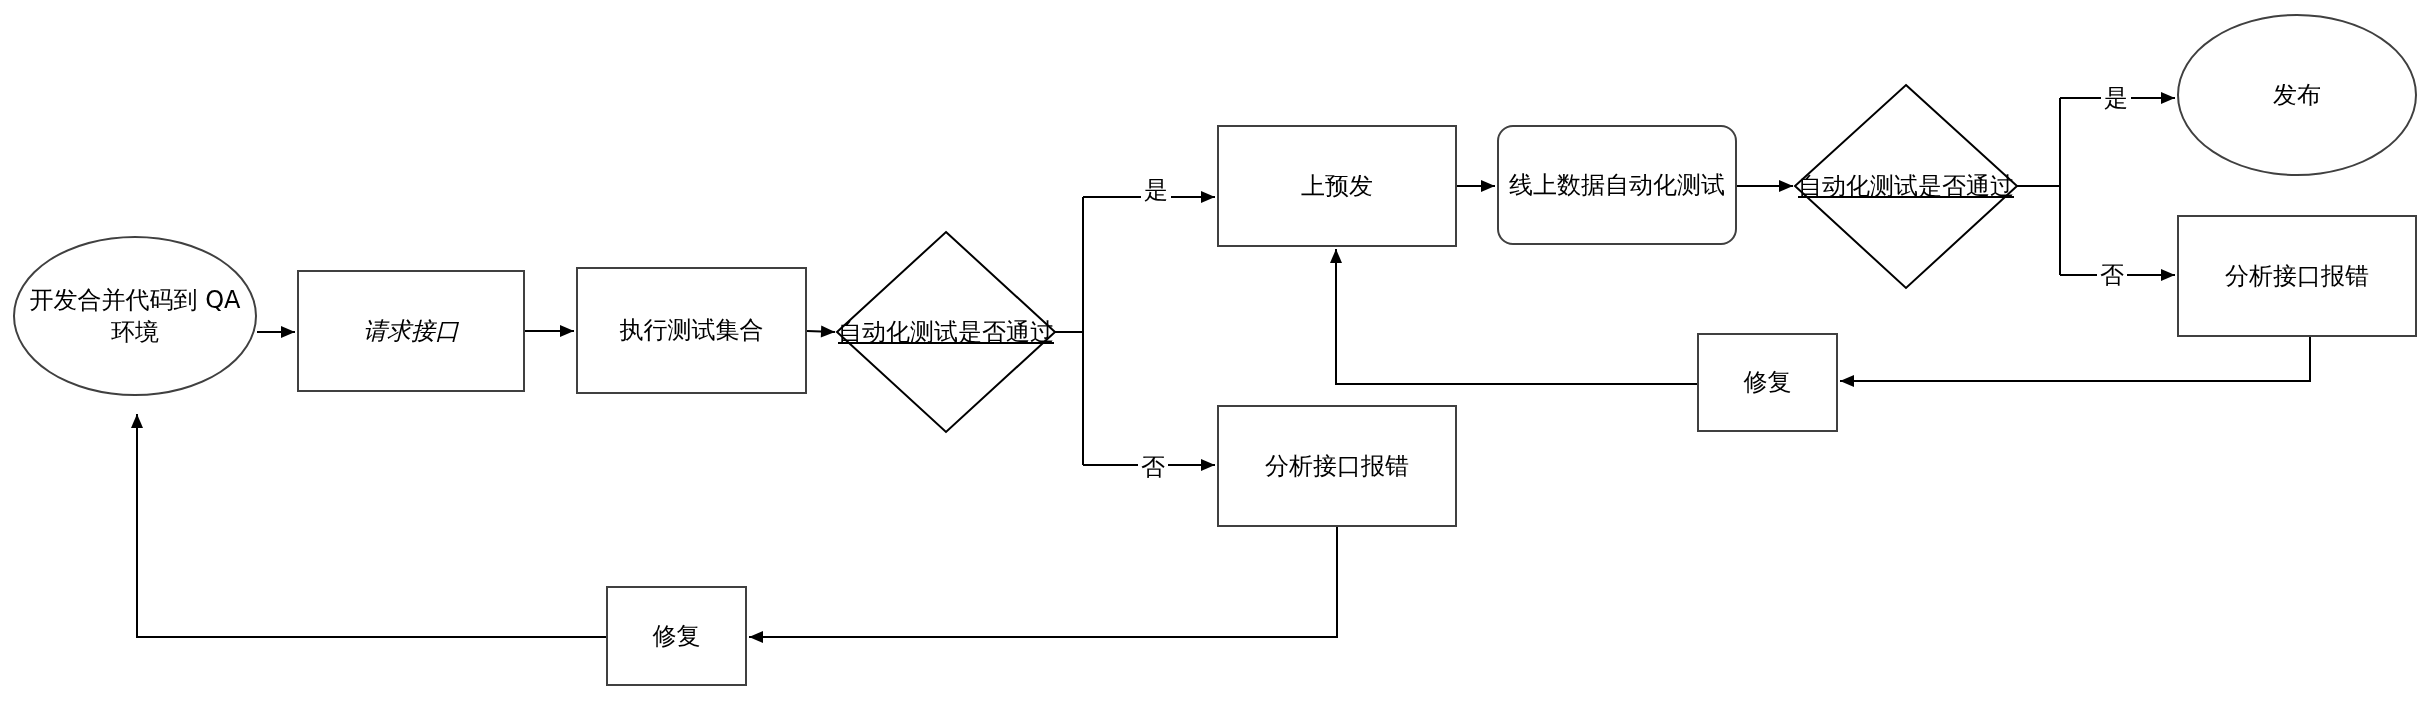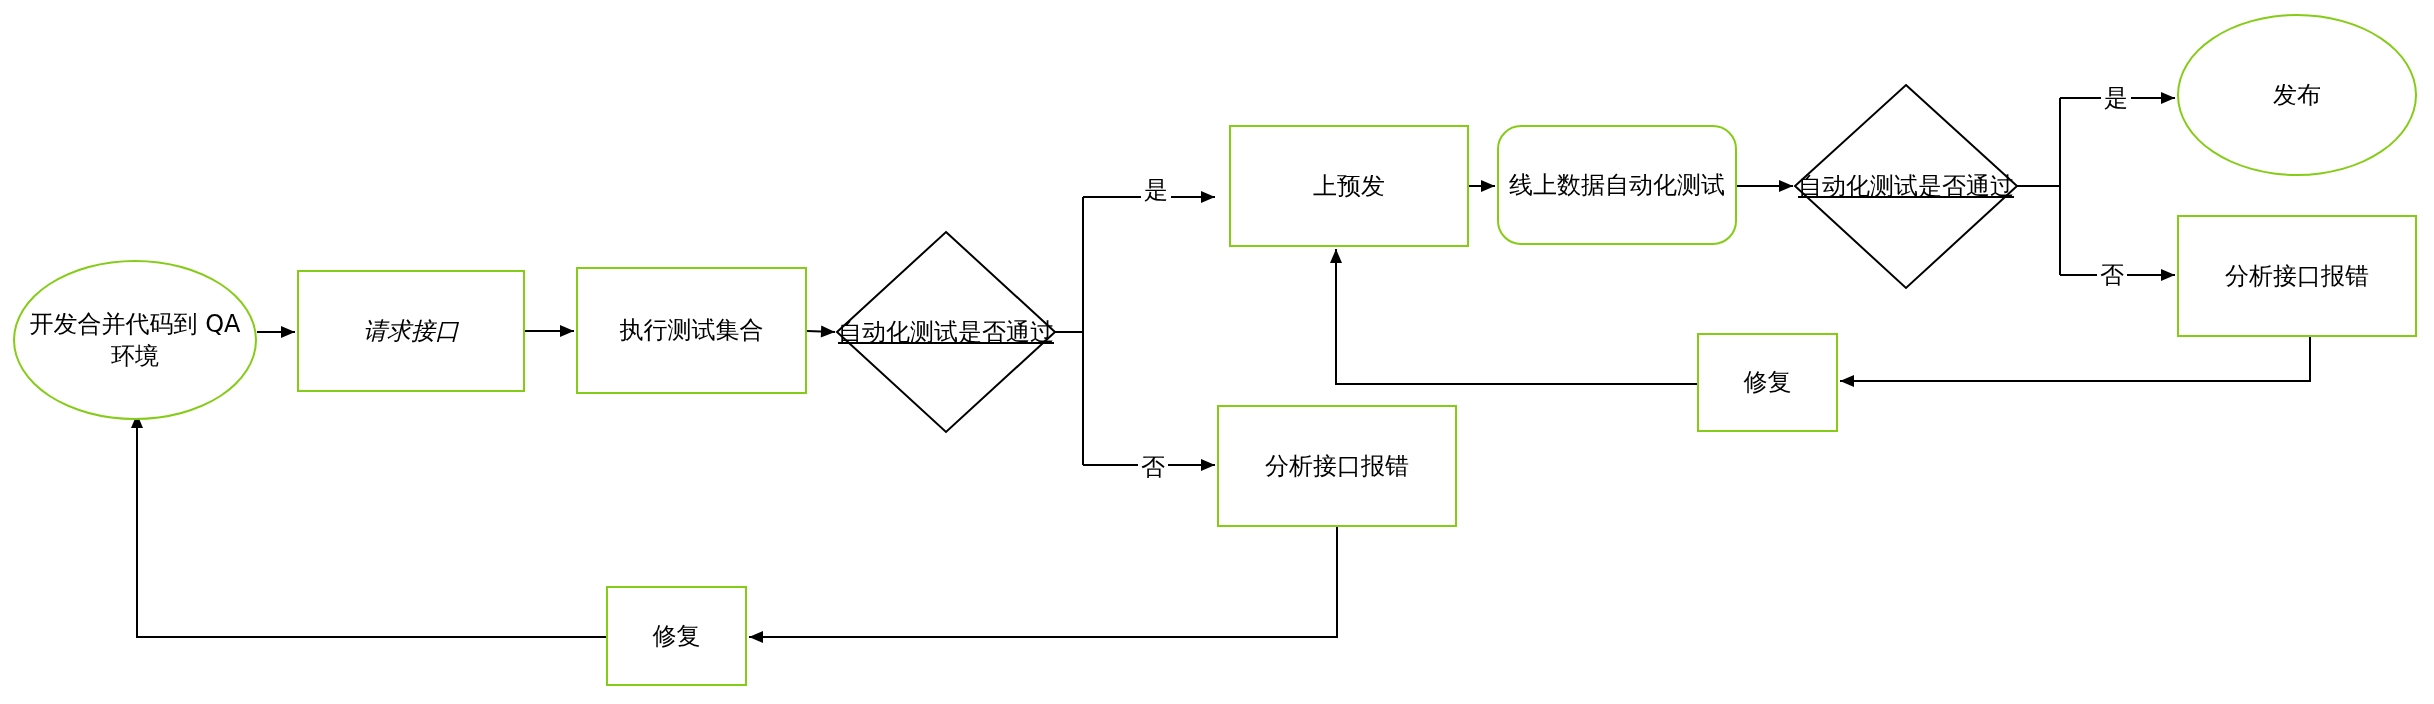--- a/index.html
+++ b/index.html
@@ -24,32 +24,32 @@
     stroke-width: 2;
   }
   svg.edge-layer polygon.diamond {
     fill: #ffffff;
     stroke: #000000;
     stroke-width: 2;
   }
   .node {
     position: absolute;
     box-sizing: border-box;
-    border: 2px solid #84cc16;
+    border: 2px solid #404040;
     background: #ffffff;
     display: flex;
     align-items: center;
     justify-content: center;
     text-align: center;
     font-size: 24px;
     line-height: 1.35;
     z-index: 2;
   }
   .node.ellipse { border-radius: 50%; padding: 0 8px; }
-  .node.rounded { border-radius: 24px; text-align: right; }
+  .node.rounded { border-radius: 16px; text-align: right; }
   .float-label {
     position: absolute;
     transform: translate(-50%, -50%);
     font-size: 24px;
     line-height: 1;
     white-space: nowrap;
     z-index: 3;
   }
   .diamond-label { background: transparent; text-decoration: underline; }
   .edge-label { background: #ffffff; padding: 1px 3px; }
@@ -84,29 +84,29 @@
     <path class="edge" d="M2060,98 L2175,98" marker-end="url(#arrow)"></path>
     <path class="edge" d="M2060,275 L2175,275" marker-end="url(#arrow)"></path>
 
     <path class="edge" d="M2310,337 L2310,381 L1840,381" marker-end="url(#arrow)"></path>
     <path class="edge" d="M1697,384 L1336,384 L1336,249" marker-end="url(#arrow)"></path>
 
     <path class="edge" d="M1337,527 L1337,637 L749,637" marker-end="url(#arrow)"></path>
     <path class="edge" d="M606,637 L137,637 L137,414" marker-end="url(#arrow)"></path>
   </svg>
 
-  <div class="node ellipse" style="left:13px; top:260px; width:244px; height:160px;">开发合并代码到 QA 环境</div>
+  <div class="node ellipse" style="left:13px; top:236px; width:244px; height:160px;">开发合并代码到 QA 环境</div>
 
   <div class="node" style="left:297px; top:270px; width:228px; height:122px;font-style:italic;">请求接口</div>
 
   <div class="node" style="left:576px; top:267px; width:231px; height:127px;">执行测试集合</div>
 
   <div class="float-label diamond-label" style="left:946px; top:332px;">自动化测试是否通过</div>
 
-  <div class="node" style="left:1217px; top:125px; width:240px; height:122px;margin-left:12px;">上预发</div>
+  <div class="node" style="left:1217px; top:125px; width:240px; height:122px;">上预发</div>
 
   <div class="node rounded" style="left:1497px; top:125px; width:240px; height:120px;">线上数据自动化测试</div>
 
   <div class="float-label diamond-label" style="left:1906px; top:186px;">自动化测试是否通过</div>
 
   <div class="node ellipse" style="left:2177px; top:14px; width:240px; height:162px;">发布</div>
 
   <div class="node" style="left:2177px; top:215px; width:240px; height:122px;">分析接口报错</div>
 
   <div class="node" style="left:1697px; top:333px; width:141px; height:99px;">修复</div>

